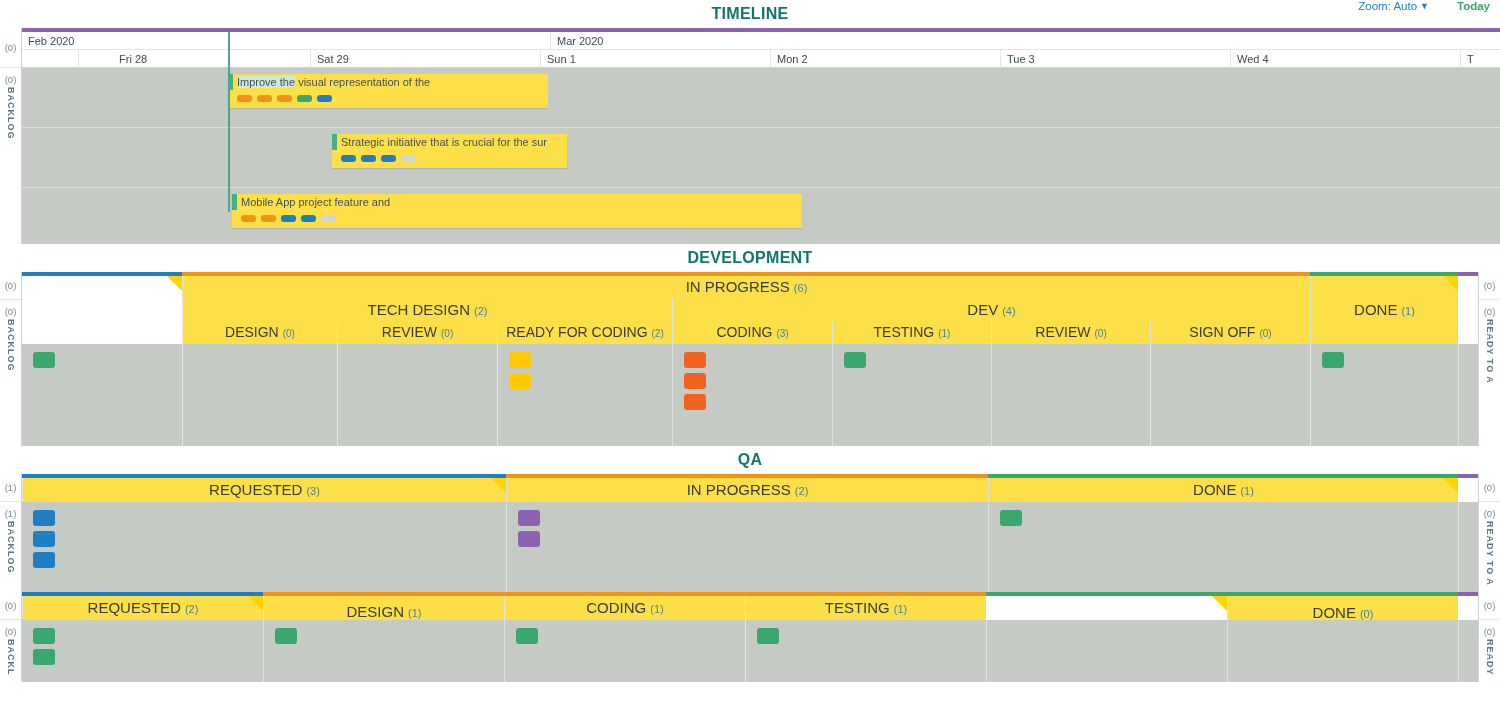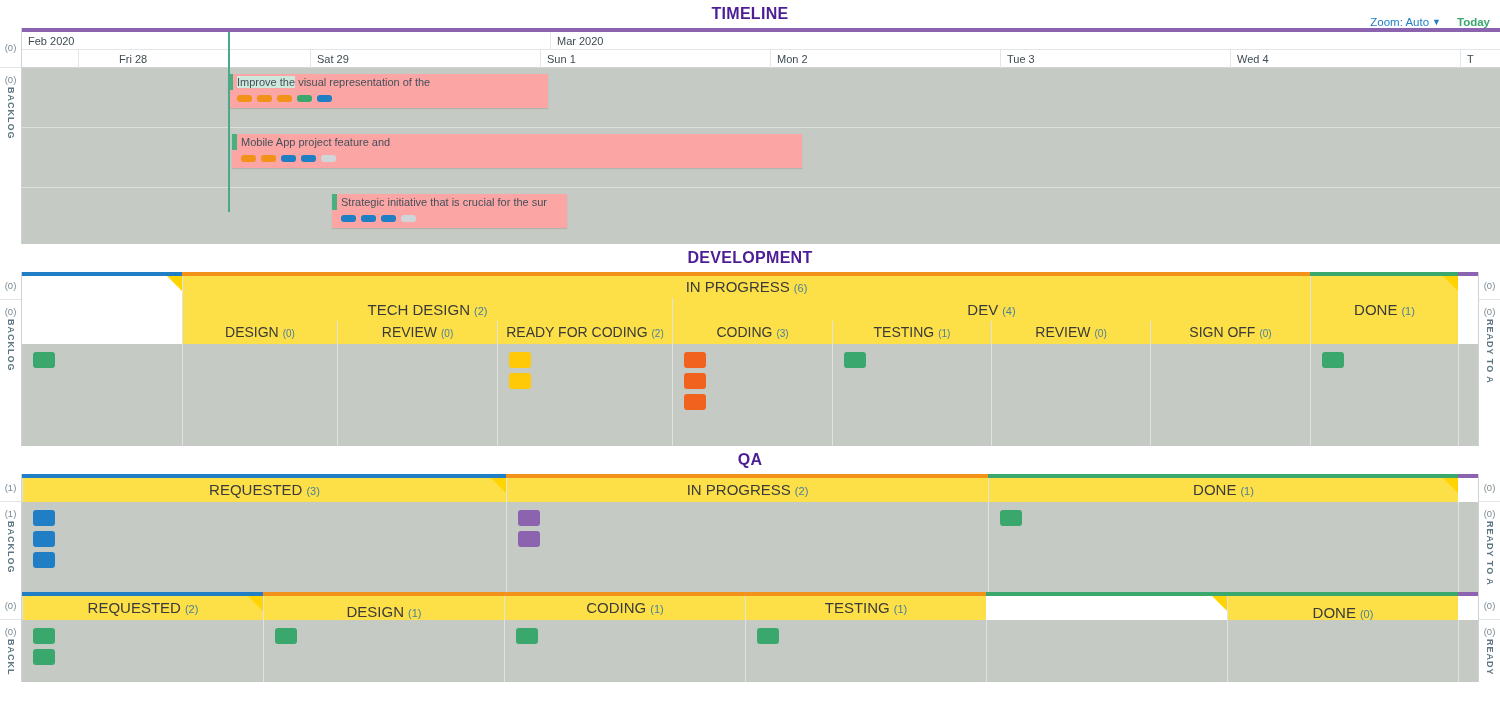--- a/index.html
+++ b/index.html
@@ -4,23 +4,23 @@
 <style>
   * { box-sizing: border-box; margin:0; padding:0; }
   html,body { width:1500px; height:721px; overflow:hidden;
     font-family:"Liberation Sans", sans-serif; background:#ffffff; }
   .app { position:relative; width:1500px; height:721px; background:#fff;
     border-radius:12px; overflow:hidden; }
 
   
   .sec-title { height:28px; display:flex; align-items:center; justify-content:center;
     position:relative; background:#fff; }
-  .sec-title .t { font-size:16px; font-weight:bold; color:#4c1d95; letter-spacing:.3px; }
+  .sec-title .t { font-size:16px; font-weight:bold; color:#0f766e; letter-spacing:.3px; }
   .sec-ctrls { position:absolute; right:10px; top:0; height:28px;
-    display:flex; align-items:flex-end; gap:16px; font-size:11.5px; }
+    display:flex; align-items:flex-start; gap:28px; font-size:11.5px; }
   .zoomctl { color:#1f7ec4; display:flex; align-items:center; gap:3px; cursor:pointer;}
   .today { color:#3aa76d; font-weight:bold; cursor:pointer; }
   .chev { font-size:9px; }
 
   
   .timeline { position:relative; width:1500px; height:216px; }
   .tl-top { position:absolute; left:22px; right:0; top:0; height:4px; background:#8c63ae; }
   .tl-lanecol { position:absolute; left:0; top:0; width:22px; height:216px;
     background:#fff; border-right:1px solid #cfd3d6; }
   .lane-cnt { font-size:9.5px; color:#7a8a93; text-align:center; }
@@ -32,21 +32,21 @@
   .tl-hdr-days { height:18px; border-bottom:1px solid #cfd3d6; position:relative;
     background:#fff; }
   .mlabel, .dlabel { position:absolute; top:0; height:18px; display:flex;
     align-items:center; padding-left:6px; font-size:11px; color:#3d4a52;
     border-left:1px solid #e3e6e8; }
   .mlabel:first-child,.dlabel:first-child { border-left:none; }
   .tl-rows { position:absolute; top:36px; left:0; right:0; bottom:0;
     background:#c5cac5; }
   .tl-row { position:relative; height:60px; border-bottom:1px solid #dde0dd; }
   .tl-row:last-child { border-bottom:none; }
-  .tcard { position:absolute; top:6px; background:#fca5a5; height:34px;
+  .tcard { position:absolute; top:6px; background:#fde047; height:34px;
     display:flex; flex-direction:column; box-shadow:0 1px 1px rgba(0,0,0,.10); }
   .tcard .accent { position:absolute; left:0; top:0; width:5px; height:16px;
     background:#46b07e; }
   .tcard .ttl { height:17px; line-height:17px; font-size:11px; color:#43505a;
     padding-left:9px; white-space:nowrap; overflow:hidden; }
   .tcard .ttl .hl { background:#cfe8dc; }
   .pills { display:flex; gap:5px; padding-left:9px; align-items:center; height:15px; }
   .pill { width:15px; height:7px; border-radius:3px; }
   .todayline { position:absolute; top:-36px; bottom:0; width:2px;
     background:#4aa98a; z-index:5; }
@@ -131,38 +131,38 @@
                 <div class="pill" style="background: rgb(242, 146, 25);"></div>
                 <div class="pill" style="background: rgb(242, 146, 25);"></div>
                 <div class="pill" style="background: rgb(242, 146, 25);"></div>
                 <div class="pill" style="background: rgb(58, 167, 109);"></div>
                 <div class="pill" style="background: rgb(31, 126, 196);"></div>
               </div>
             </div>
             <div class="todayline" style="left: 206px; height: 180px;"></div>
           </div>
           <div class="tl-row">
-            <div class="tcard" style="left: 210px; width: 570px;">
+            <div class="tcard" style="left: 310px; width: 235px;">
               <div class="accent"></div>
-              <div class="ttl">Mobile App project feature and</div>
+              <div class="ttl">Strategic initiative that is crucial for the sur</div>
               <div class="pills">
-                <div class="pill" style="background: rgb(242, 146, 25);"></div>
-                <div class="pill" style="background: rgb(242, 146, 25);"></div>
+                <div class="pill" style="background: rgb(31, 126, 196);"></div>
                 <div class="pill" style="background: rgb(31, 126, 196);"></div>
                 <div class="pill" style="background: rgb(31, 126, 196);"></div>
                 <div class="pill" style="background: rgb(207, 214, 218);"></div>
               </div>
             </div>
           </div>
           <div class="tl-row">
-            <div class="tcard" style="left: 310px; width: 235px;">
+            <div class="tcard" style="left: 210px; width: 570px;">
               <div class="accent"></div>
-              <div class="ttl">Strategic initiative that is crucial for the sur</div>
+              <div class="ttl">Mobile App project feature and</div>
               <div class="pills">
-                <div class="pill" style="background: rgb(31, 126, 196);"></div>
+                <div class="pill" style="background: rgb(242, 146, 25);"></div>
+                <div class="pill" style="background: rgb(242, 146, 25);"></div>
                 <div class="pill" style="background: rgb(31, 126, 196);"></div>
                 <div class="pill" style="background: rgb(31, 126, 196);"></div>
                 <div class="pill" style="background: rgb(207, 214, 218);"></div>
               </div>
             </div>
           </div>
         </div>
     </div>
   </div>
 

